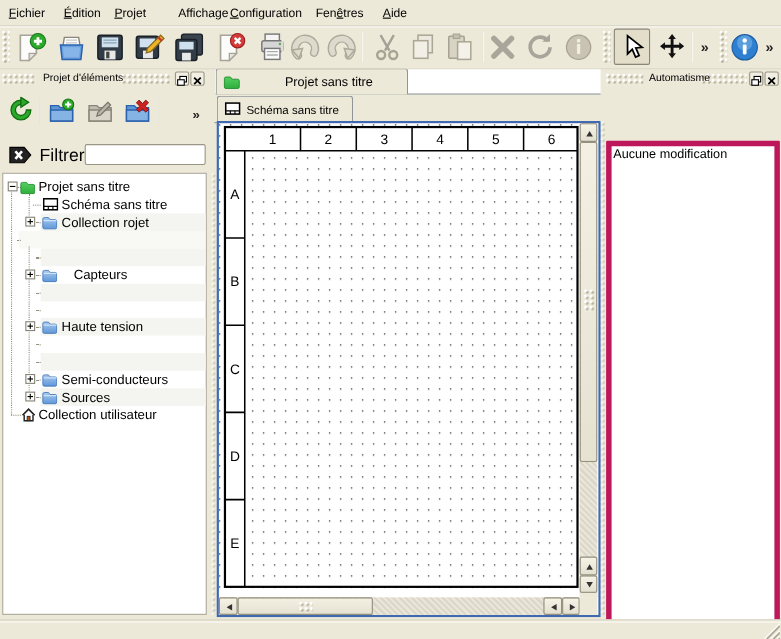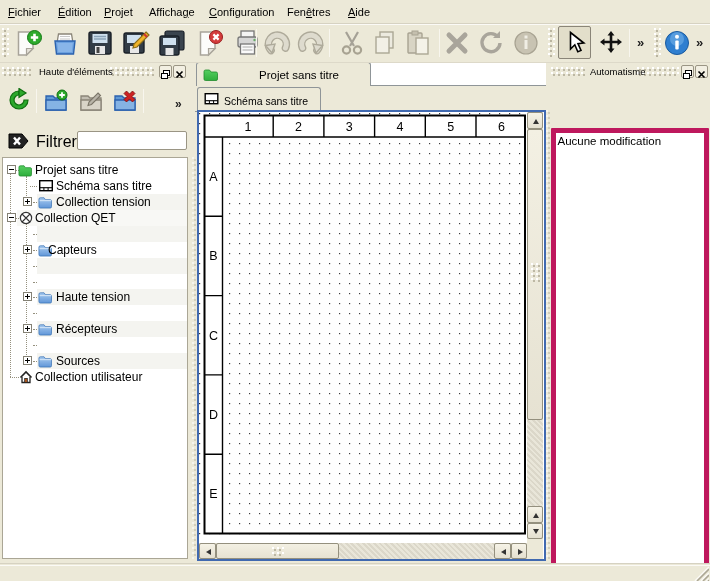--- a/index.html
+++ b/index.html
@@ -49,21 +49,21 @@
 .txt { position:absolute; white-space:nowrap; }
 </style>
 </head>
 <body>
 <div id="app">
 
   <div id="menubar" class="abs">
     <span class="mi" style="left:8px"><u>F</u>ichier</span>
     <span class="mi" style="left:58px"><u>É</u>dition</span>
     <span class="mi" style="left:104px"><u>P</u>rojet</span>
-    <span class="mi" style="left:149px">Afficha<u>g</u>e</span>
+    <span class="mi" style="left:162px">Afficha<u>g</u>e</span>
     <span class="mi" style="left:209px"><u>C</u>onfiguration</span>
     <span class="mi" style="left:287px">Fen<u>ê</u>tres</span>
     <span class="mi" style="left:348px"><u>A</u>ide</span>
   </div>
   <div id="mbline" class="abs"></div>
 
   <div id="toolbar" class="abs" style="left:0;top:25px;width:710px;height:36px;">
     <div class="abs grip-v" style="left:2px;top:3px;width:7px;height:30px;"></div>
 
     <svg class="ticon" style="left:15px" viewBox="0 0 28 28">
@@ -186,21 +186,21 @@
       <rect x="12.3" y="11.5" width="3.4" height="9" rx="1" fill="#fff"></rect>
       <circle cx="14" cy="7.8" r="2" fill="#fff"></circle>
     </svg>
     <div class="abs txt" style="left:696px;top:10px;font-size:13px;font-weight:bold;color:#222;">»</div>
   </div>
 
   <div id="ldock" class="abs" style="left:0;top:63px;width:193px;height:496px;">
 
     <div class="abs grip-h" style="left:2px;top:4px;width:30px;height:10px;"></div>
     <div class="abs grip-h" style="left:110px;top:4px;width:45px;height:10px;"></div>
-    <div class="abs txt" style="left:39px;top:2.5px;font-size:9.5px;">Haute d'éléments</div>
+    <div class="abs txt" style="left:39px;top:2.5px;font-size:9.5px;">Projet d'éléments</div>
     <div class="dbtn" style="left:159px;top:2px;"><svg width="11" height="11" viewBox="0 0 11 11">
           <rect x="3.5" y="1.5" width="6" height="5" fill="#fff" stroke="#000"></rect>
           <rect x="1.5" y="4.5" width="6" height="5" fill="#fff" stroke="#000"></rect>
         </svg></div>
     <div class="dbtn" style="left:173px;top:2px;"><svg width="11" height="11" viewBox="0 0 11 11">
           <path d="M2.5 2.5 l6 6 M8.5 2.5 l-6 6" stroke="#000" stroke-width="1.6"></path>
         </svg></div>
 
     <svg class="abs" style="left:7px;top:25px" width="24" height="24" viewBox="0 0 24 24">
       <path d="M12 3 a9 9 0 1 0 9 9 h-4 a5 5 0 1 1 -5 -5 z" fill="#2ca82c" stroke="#0f6e0f" stroke-width="1.2"></path>
@@ -305,49 +305,42 @@
         <svg class="ticon16" style="left:35px" width="14" height="14" viewBox="0 0 14 14">
           <use href="#monit"></use>
         </svg>
         <span class="tlabel" style="left:52px">Schéma sans titre</span>
       </div>
     <div class="trow" style="top:36px">
         <span class="exp plus" style="left:18.5px"></span>
         <svg class="ticon16" style="left:34px" width="15" height="14" viewBox="0 0 15 14">
           <use href="#fblue"></use>
         </svg>
-        <span class="tlabel" style="left:52px">Collection tension</span>
-      </div>
-    <div class="trow" style="top:52px">
-        <span class="exp" style="left:2.5px"></span>
-        <svg class="ticon16" style="left:15px" width="14" height="14" viewBox="0 0 14 14">
-          <use href="#qetlogo"></use>
-        </svg>
-        <span class="tlabel" style="left:31px">Collection QET</span>
+        <span class="tlabel" style="left:52px">Collection rojet</span>
       </div>
     <div class="trow" style="top:84px">
         <span class="exp plus" style="left:18.5px"></span>
         <svg class="ticon16" style="left:34px" width="15" height="14" viewBox="0 0 15 14">
           <use href="#fblue"></use>
         </svg>
-        <span class="tlabel" style="left:44px">Capteurs</span>
+        <span class="tlabel" style="left:63px">Capteurs</span>
       </div>
     <div class="trow" style="top:131px">
         <span class="exp plus" style="left:18.5px"></span>
         <svg class="ticon16" style="left:34px" width="15" height="14" viewBox="0 0 15 14">
           <use href="#fblue"></use>
         </svg>
         <span class="tlabel" style="left:52px">Haute tension</span>
       </div>
-    <div class="trow" style="top:163px">
+    <div class="trow" style="top:179px">
         <span class="exp plus" style="left:18.5px"></span>
         <svg class="ticon16" style="left:34px" width="15" height="14" viewBox="0 0 15 14">
           <use href="#fblue"></use>
         </svg>
-        <span class="tlabel" style="left:52px">Récepteurs</span>
+        <span class="tlabel" style="left:52px">Semi-conducteurs</span>
       </div>
     <div class="trow" style="top:195px">
         <span class="exp plus" style="left:18.5px"></span>
         <svg class="ticon16" style="left:34px" width="15" height="14" viewBox="0 0 15 14">
           <use href="#fblue"></use>
         </svg>
         <span class="tlabel" style="left:52px">Sources</span>
       </div>
     <div class="trow" style="top:211px">
         <svg class="ticon16" style="left:15px" width="14" height="14" viewBox="0 0 14 14">

